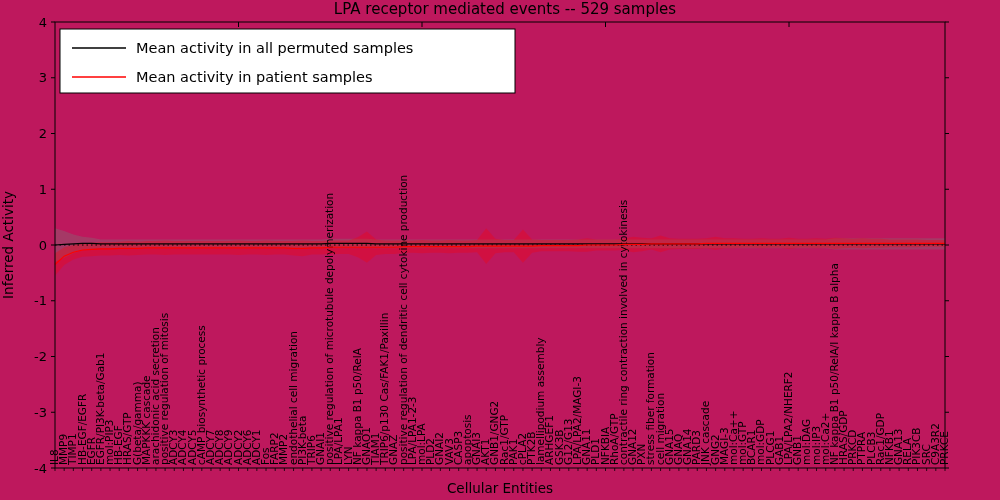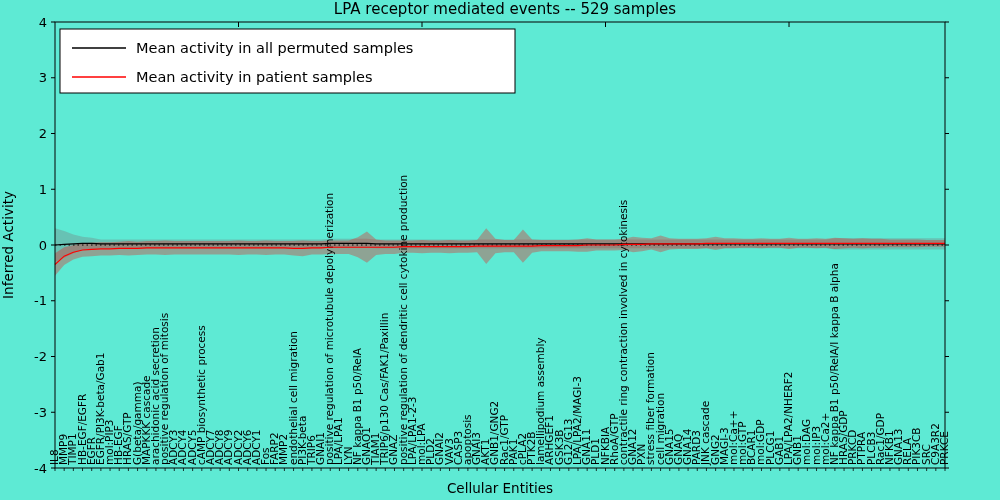--- a/index.html
+++ b/index.html
@@ -1,16 +1,16 @@
 <!DOCTYPE html>
 <html><head>
 <meta charset="utf-8">
 <style>
   html,body{margin:0;padding:0;background:#ffffff;}
-  .fig{position:relative;width:1000px;height:500px;background:#5eead4;
+  .fig{position:relative;width:1000px;height:500px;background:#be185d;
        font-family:"DejaVu Sans","Liberation Sans",sans-serif;}
   svg text{fill:#000000;font-family:"DejaVu Sans","Liberation Sans",sans-serif;}
   .title-text{font-size:15px;}
   .axis-label{font-size:13.5px;}
   .legend-text{font-size:14.5px;}
   .ytick-text{font-size:13px;}
 </style>
 </head>
 <body>
 

